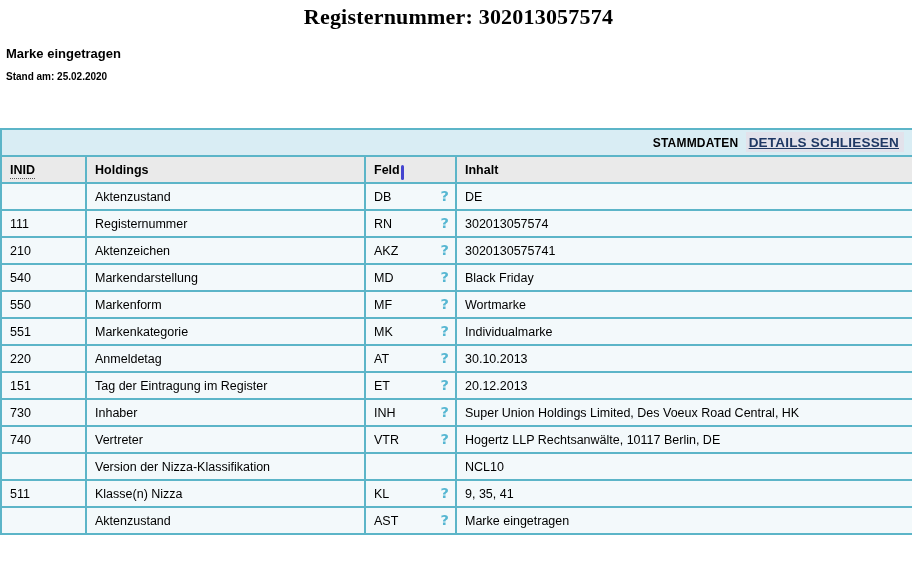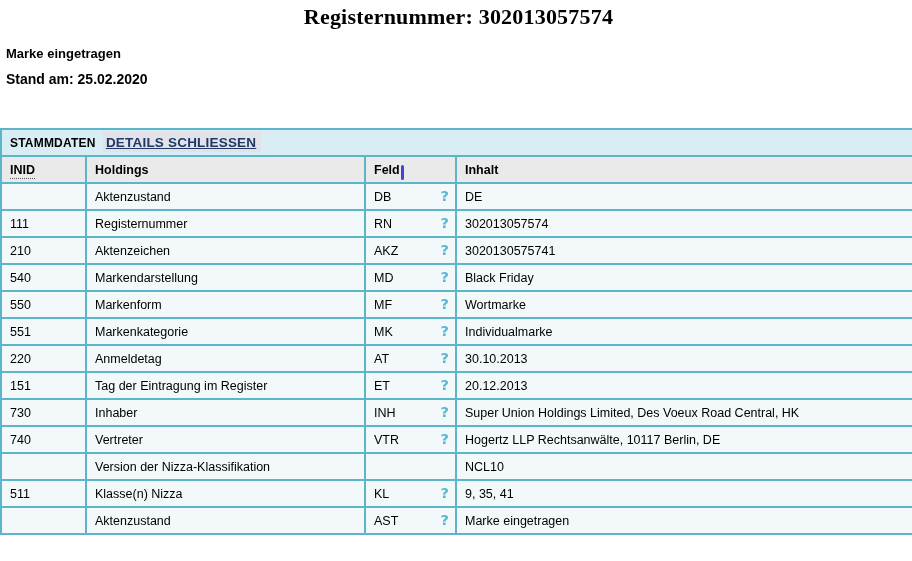--- a/index.html
+++ b/index.html
@@ -2,31 +2,31 @@
 <html><head>
 <meta charset="utf-8">
 <style>
   * { margin:0; padding:0; box-sizing:border-box; }
   html,body { width:912px; height:561px; overflow:hidden; background:#ffffff;
               font-family:"Liberation Sans", sans-serif; color:#000; }
   .page-header { padding:4px 0 0 5px; }
   .page-title { font-family:"Liberation Serif", serif; font-size:22px; font-weight:bold;
                 letter-spacing:0.2px;text-align:center; }
   .status-line { margin-top:16px; margin-left:1px; font-size:13px; font-weight:bold; }
-  .date-line   { margin-top:10px; margin-left:1px; font-size:14px; font-weight:bold; }
+  .date-line   { margin-top:10px; margin-left:1px; font-size:10px; font-weight:bold; }
 
   table.stammdaten { position:absolute; top:128px; left:0; width:912px;
                      border-collapse:collapse; table-layout:fixed; font-size:12.5px; }
   .stammdaten td, .stammdaten th { border:2px solid #5cb5c8; height:27px;
                      vertical-align:middle; text-align:left; padding:0 8px;
                      overflow:hidden; white-space:nowrap; }
   col.c-inid { width:85px; } col.c-krit { width:279px; }
   col.c-feld { width:91px; } col.c-inhalt { width:457px; }
 
-  tr.caption-row td { background:#d9edf4; font-size:12px; }
+  tr.caption-row td { background:#d9edf4; font-size:12px;text-align:right; }
   .caption-text { font-weight:bold; letter-spacing:0.2px; }
   .close-link { font-weight:bold; font-size:13.5px; color:#1f3864;
                 text-decoration:underline; background:#e2e2eb; padding:3px 5px 2px 3px;
                 margin-left:4px; cursor:pointer; letter-spacing:0.2px; }
   tr.header-row th { background:#eaeaea; font-weight:bold; font-size:12.5px; }
   .abbr-dotted { border-bottom:1px dotted #555; padding-bottom:1px; }
   .text-cursor { display:inline-block; width:3px; height:15px; background:#4444cf;
                  border-radius:2px; margin-left:1px; vertical-align:text-bottom;
                  transform:translateY(3px); }
   tr.data-row td { background:#f3f9fb; }

